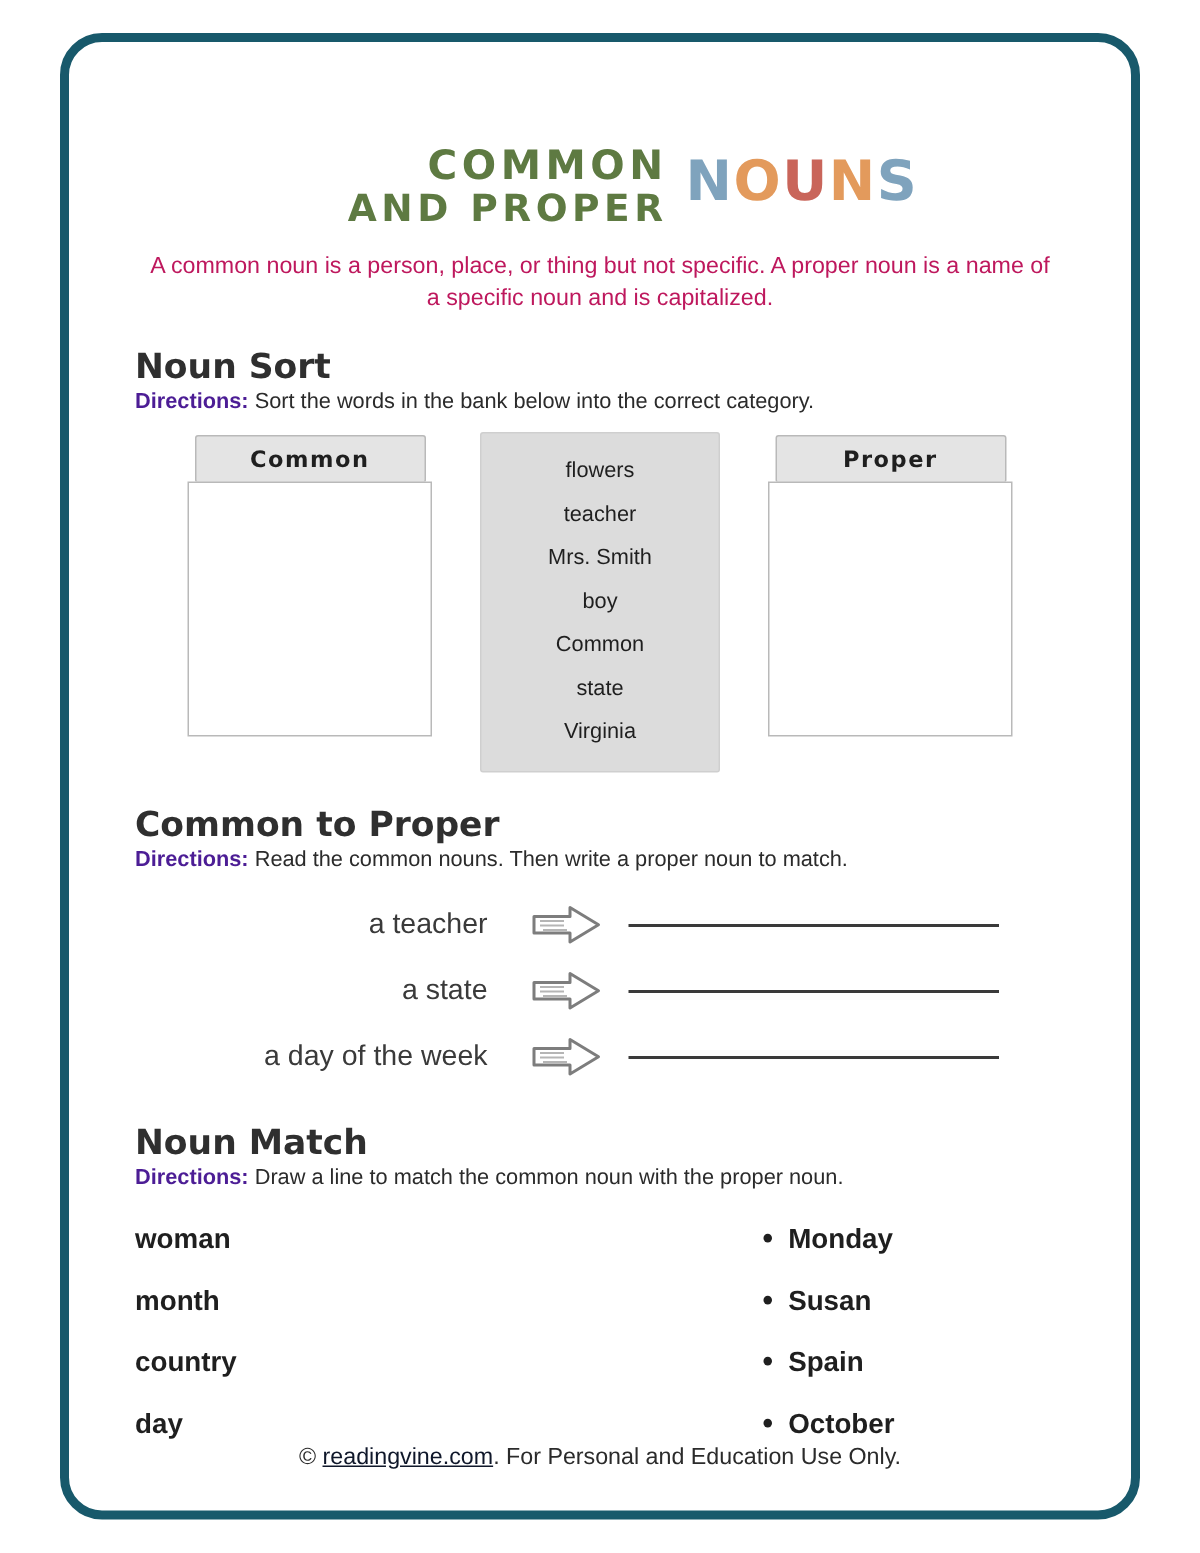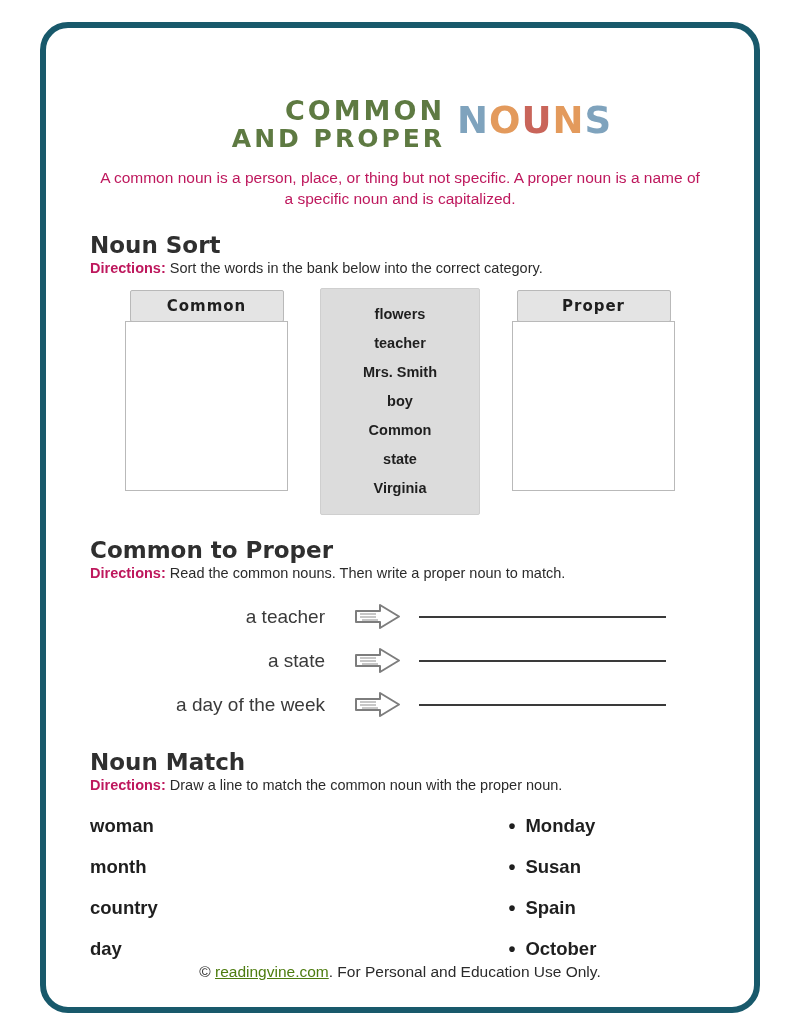--- a/index.html
+++ b/index.html
@@ -82,21 +82,21 @@
     font-size: 23px;
     color: #2f2f2f;
     margin: 0 0 2px 0;
   }
   .directions {
     font-size: 14.5px;
     color: #2b2b2b;
     margin: 0;
   }
   .directions .dir-label {
-    color: #be185d;
+    color: #4c1d95;
     font-weight: bold;
   }
 
   
   .sort-row {
     margin-top: 14px;
     display: flex;
     justify-content: center;
     align-items: flex-start;
     gap: 32px;
@@ -124,21 +124,20 @@
     margin-top: -1px;
   }
   .word-bank {
     width: 158px;
     background: #dcdcdc;
     border: 1px solid #cfcfcf;
     padding: 10px 0 12px 0;
     text-align: center;
     border-radius: 2px;
     margin-top: -2px;
-    font-weight: bold;
   }
   .word-bank div {
     font-size: 14.5px;
     color: #1f1f1f;
     padding: 6.5px 0;
   }
 
   
   .c2p-list { margin-top: 14px; }
   .c2p-row {
@@ -188,21 +187,21 @@
   .footer {
     position: absolute;
     left: 0;
     right: 0;
     bottom: 26px;
     text-align: center;
     font-size: 15.5px;
     color: #2b2b2b;
   }
   .footer a {
-    color: #4d7c0f;
+    color: #0f172a;
     text-decoration: underline;
   }
 </style>
 </head>
 <body>
 
 <div class="page">
   <div class="sheet">
 
     <div class="title-block">

